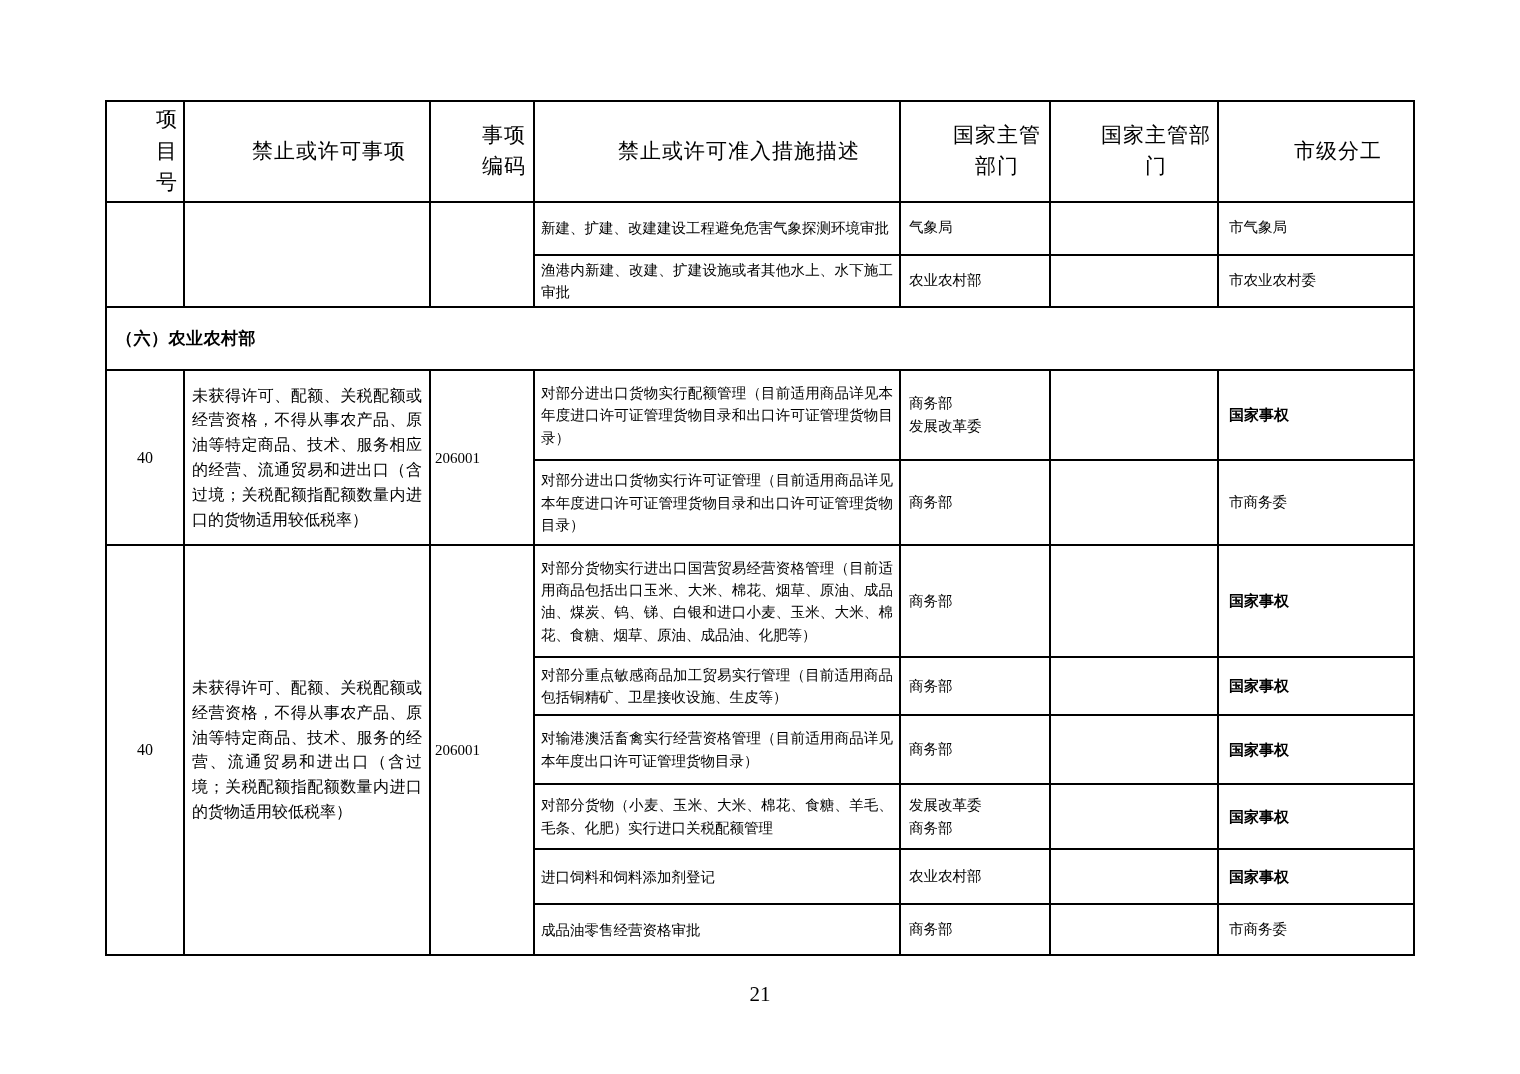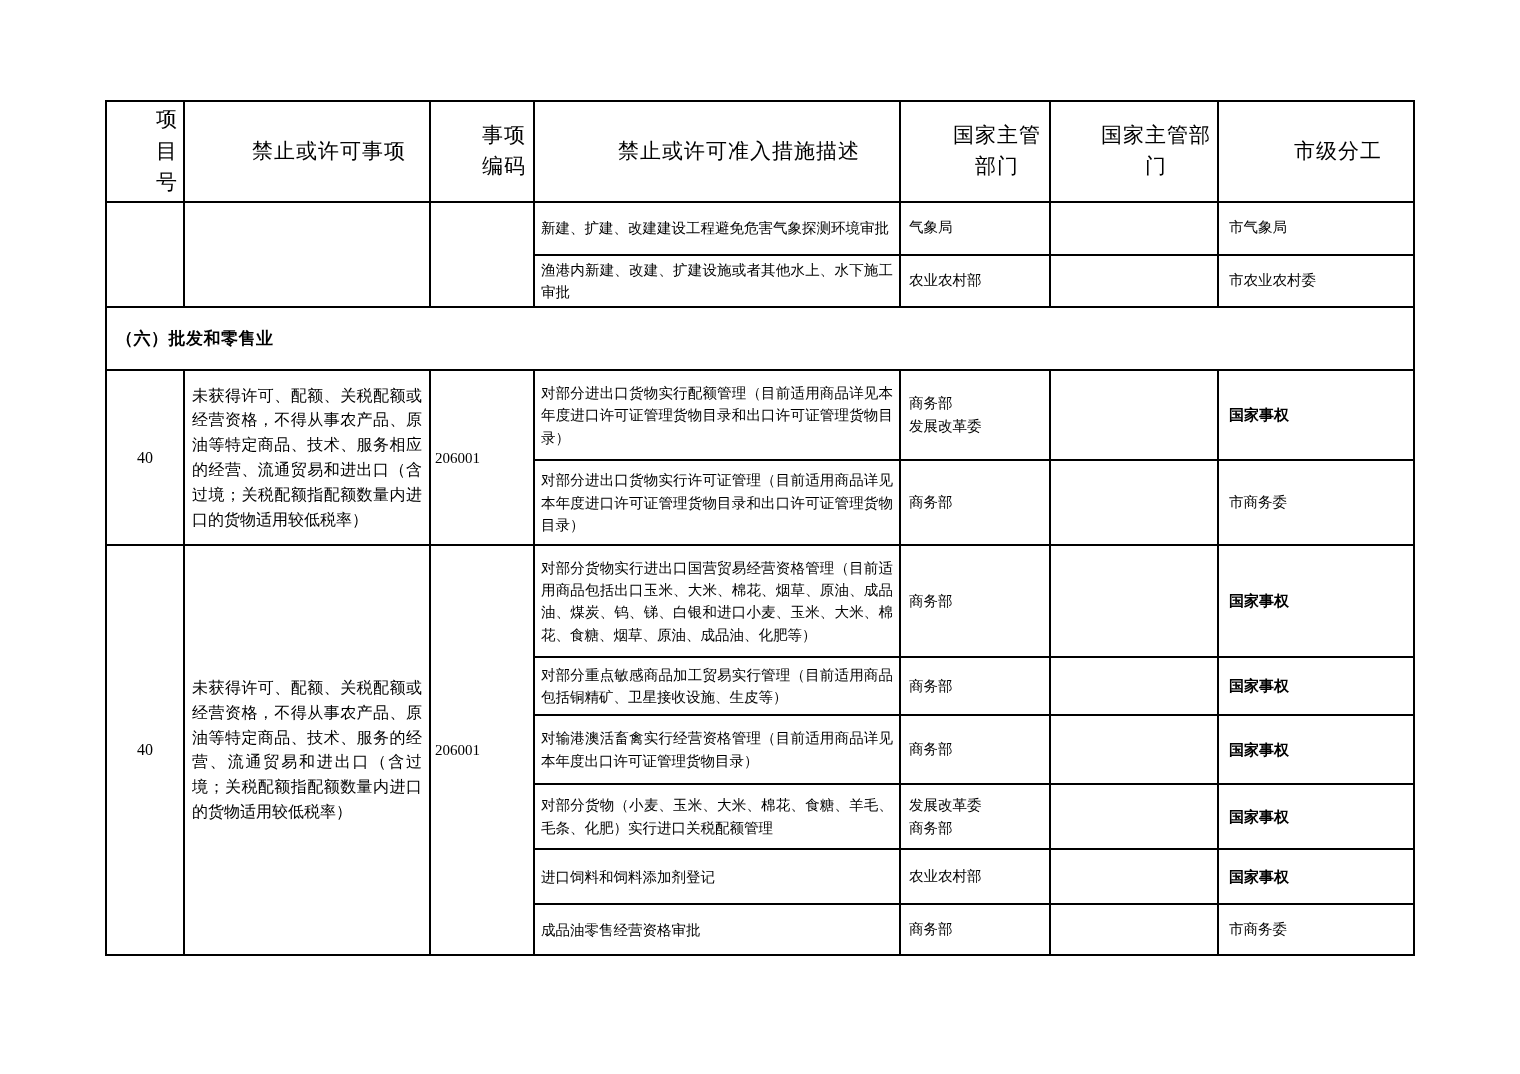--- a/index.html
+++ b/index.html
@@ -103,21 +103,21 @@
       <td class="cell-city">市气象局</td>
     </tr>
     <tr class="r-b">
       <td class="cell-measure">渔港内新建、改建、扩建设施或者其他水上、水下施工审批</td>
       <td class="cell-dept">农业农村部</td>
       <td class="cell-dept"></td>
       <td class="cell-city">市农业农村委</td>
     </tr>
 
     <tr class="r-sec">
-      <td colspan="7" class="cell-section">（六）批发和零售业</td>
+      <td colspan="7" class="cell-section">（六）农业农村部</td>
     </tr>
 
     <tr class="b1r1">
       <td rowspan="2" class="cell-itemno">40</td>
       <td rowspan="2" class="cell-itemdesc">未获得许可、配额、关税配额或经营资格，不得从事农产品、原油等特定商品、技术、服务相应的经营、流通贸易和进出口（含过境；关税配额指配额数量内进口的货物适用较低税率）</td>
       <td rowspan="2" class="cell-code">206001</td>
       <td class="cell-measure">对部分进出口货物实行配额管理（目前适用商品详见本年度进口许可证管理货物目录和出口许可证管理货物目录）</td>
       <td class="cell-dept">商务部
 发展改革委</td>
       <td class="cell-dept"></td>
@@ -166,14 +166,15 @@
     </tr>
     <tr class="b2r6">
       <td class="cell-measure">成品油零售经营资格审批</td>
       <td class="cell-dept">商务部</td>
       <td class="cell-dept"></td>
       <td class="cell-city">市商务委</td>
     </tr>
   </tbody>
     </table>
 
+  <div class="page-number">21</div>
 
 </div>
 
 </body></html>

